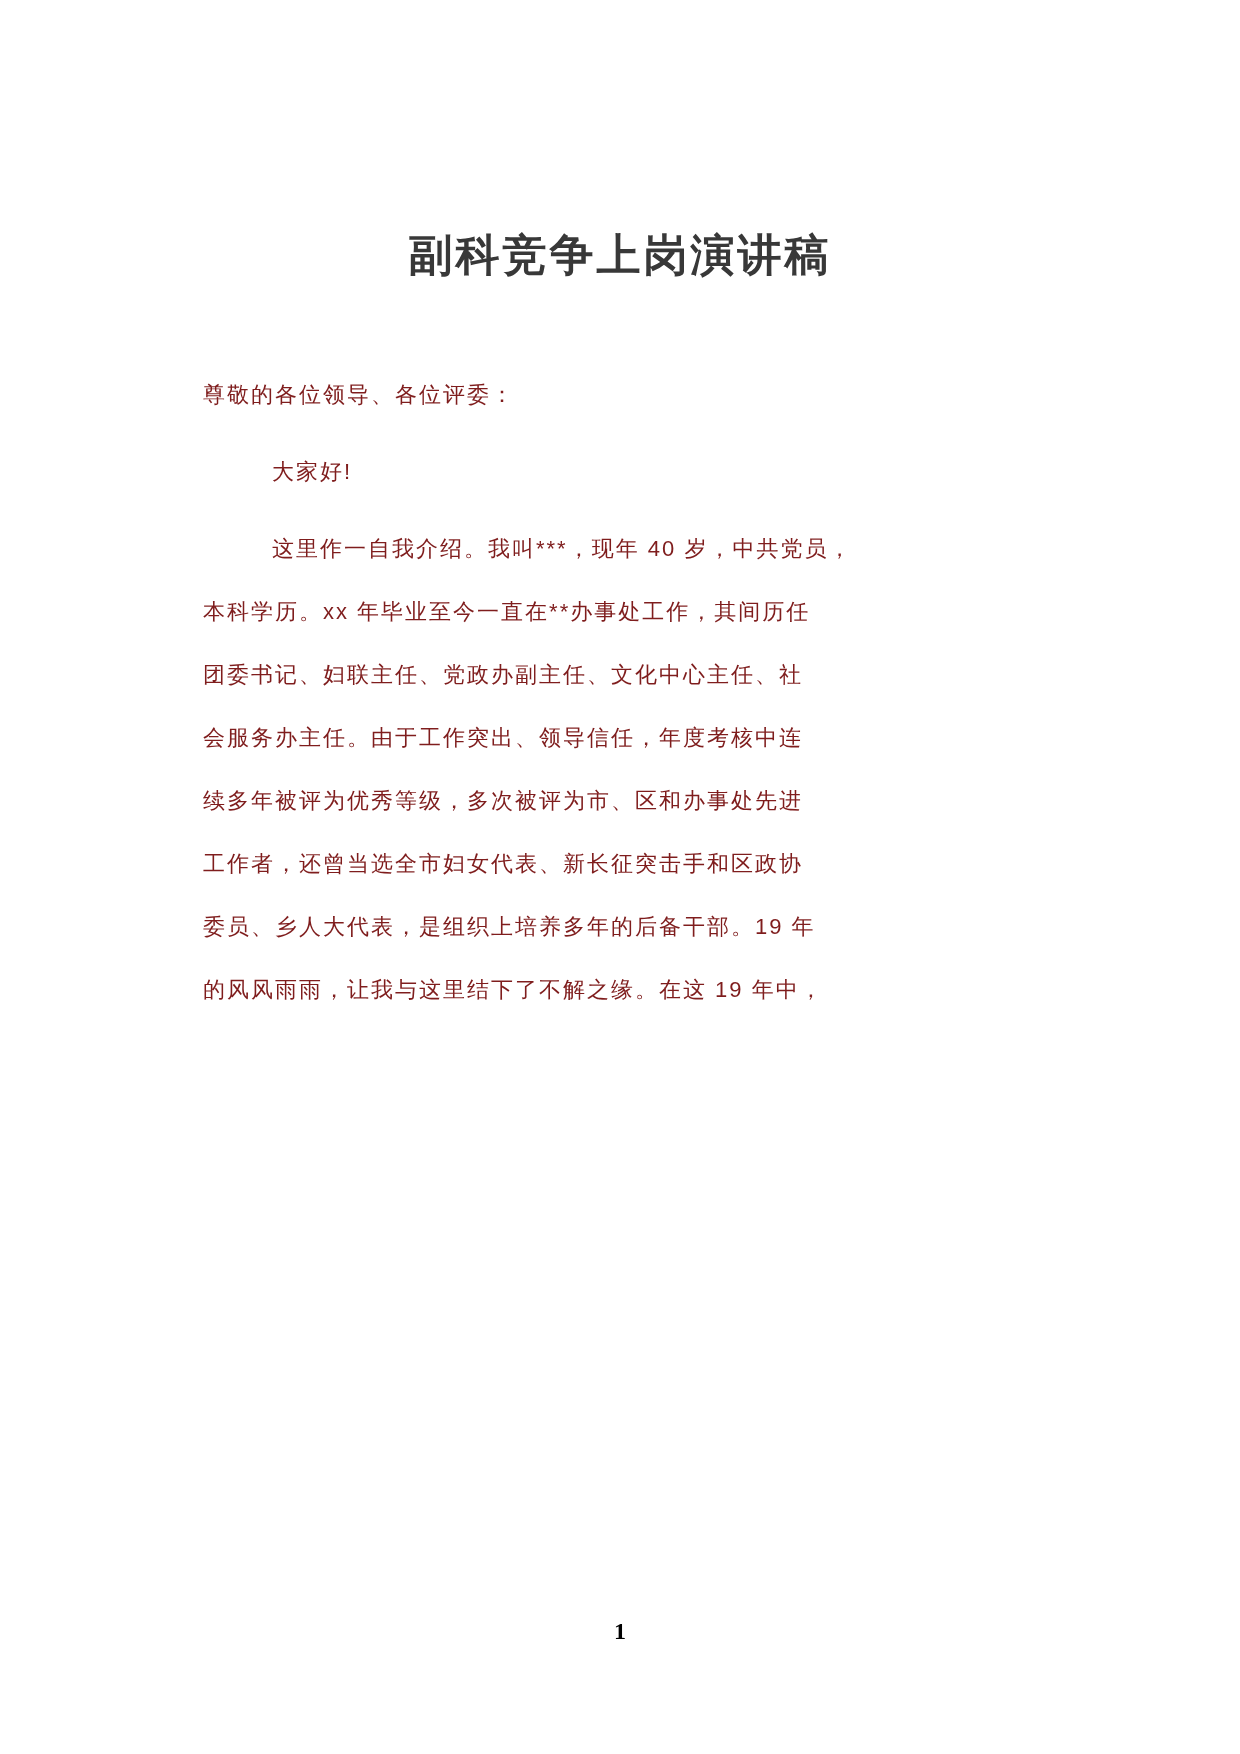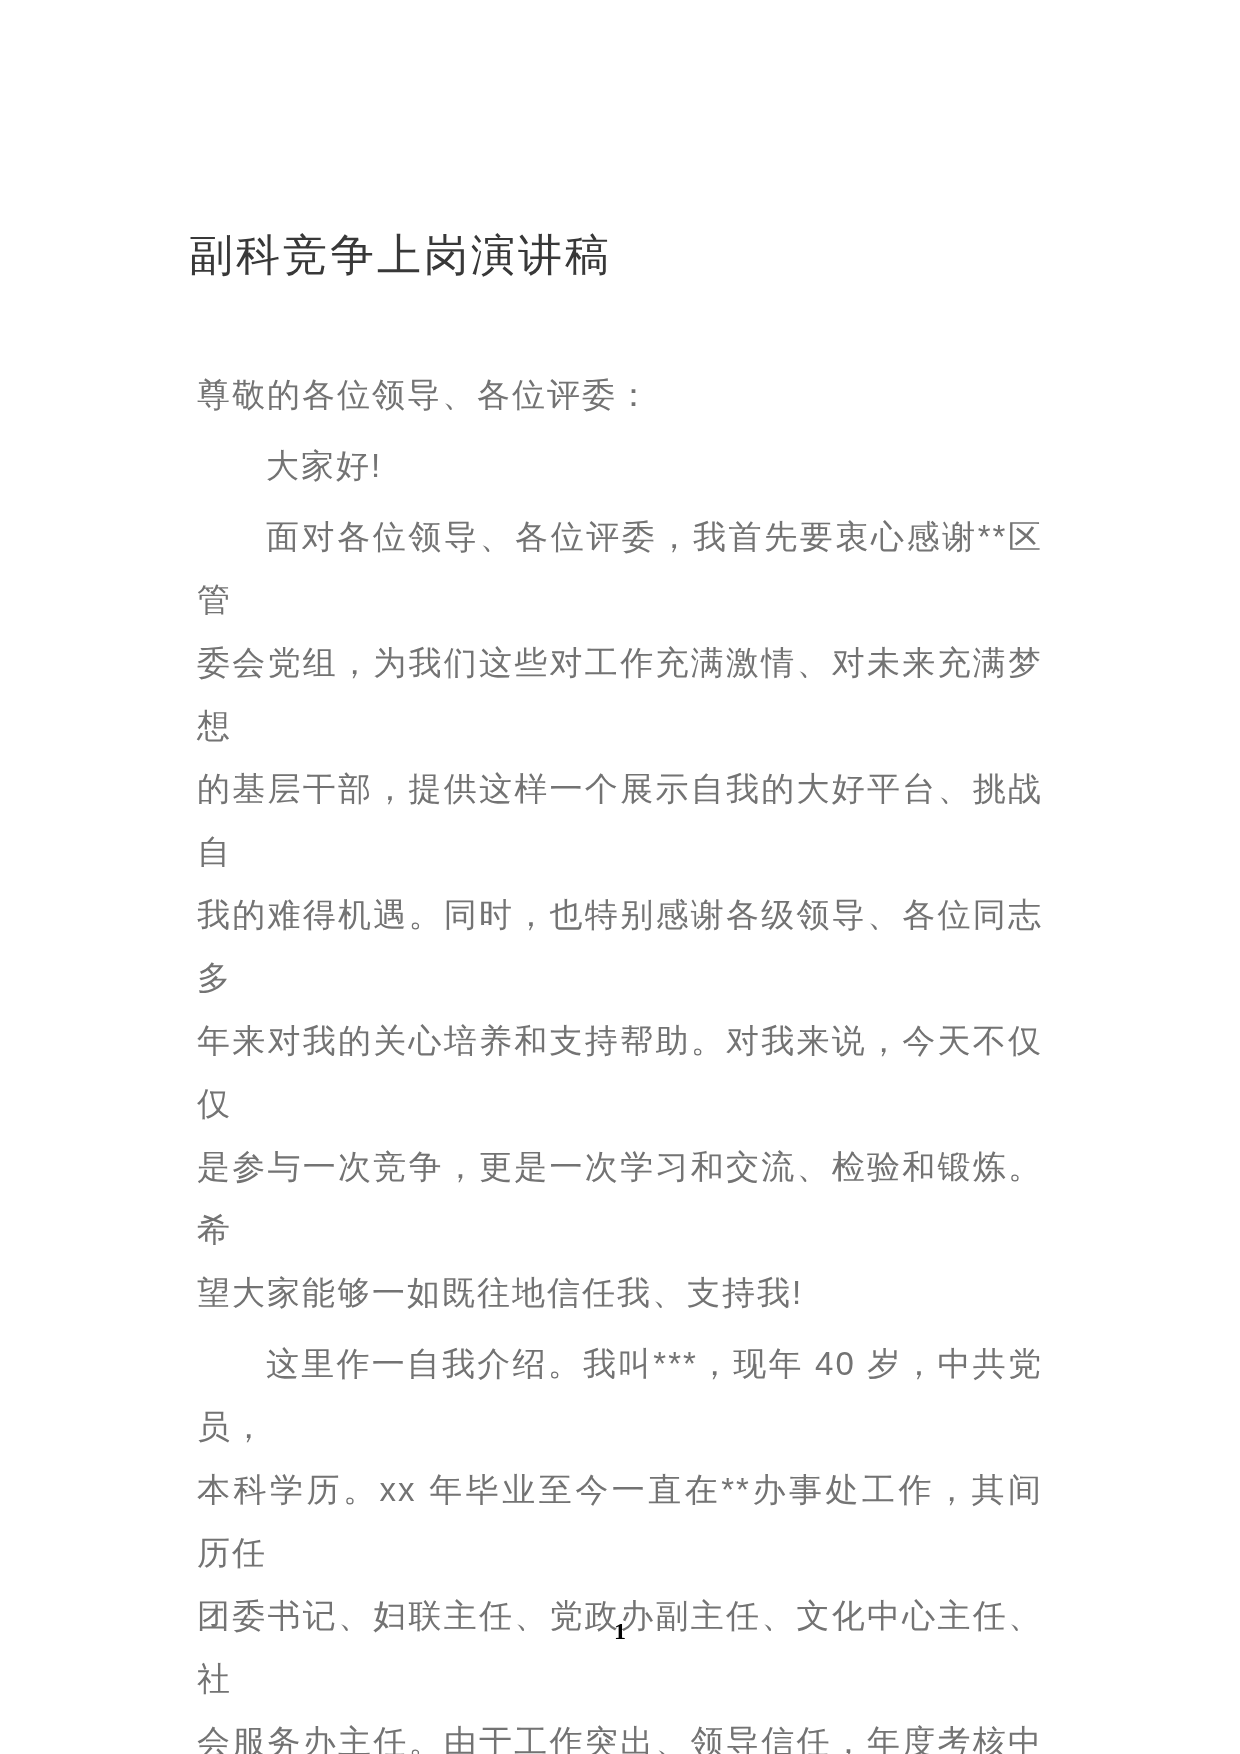--- a/index.html
+++ b/index.html
@@ -18,35 +18,35 @@
     width: 1240px;
     height: 1754px;
     padding: 225px 189px 0 189px;
     background: #ffffff;
     overflow: hidden;
   }
   .title {
     margin: 0 0 78px 0;
     height: 60px;
     line-height: 60px;
-    text-align: left;
+    text-align: center;
     font-size: 44px;
-    font-weight: normal;
+    font-weight: bold;
     letter-spacing: 3px;
     color: #383838;
   }
   .doc-body {
     width: 862px;
   }
   .para {
-    margin: 8px;
-    font-size: 33px;
+    margin: 14px;
+    font-size: 22px;
     line-height: 63px;
     letter-spacing: 2px;
-    color: #737373;
+    color: #7f1d1d;
     white-space: pre-line;
     text-align: justify;
   }
   .para.indent {
     text-indent: 69px;
   }
   .footer {
     position: absolute;
     top: 1616px;
     left: 0;
@@ -63,27 +63,20 @@
 </style>
 </head>
 <body>
 
 <div class="page">
   <h1 class="title">副科竞争上岗演讲稿</h1>
 
   <div class="doc-body" id="paragraphs">
       <p class="para">尊敬的各位领导、各位评委：</p>
       <p class="para indent">大家好!</p>
-      <p class="para indent">面对各位领导、各位评委，我首先要衷心感谢**区管
-委会党组，为我们这些对工作充满激情、对未来充满梦想
-的基层干部，提供这样一个展示自我的大好平台、挑战自
-我的难得机遇。同时，也特别感谢各级领导、各位同志多
-年来对我的关心培养和支持帮助。对我来说，今天不仅仅
-是参与一次竞争，更是一次学习和交流、检验和锻炼。希
-望大家能够一如既往地信任我、支持我!</p>
       <p class="para indent">这里作一自我介绍。我叫***，现年 40 岁，中共党员，
 本科学历。xx 年毕业至今一直在**办事处工作，其间历任
 团委书记、妇联主任、党政办副主任、文化中心主任、社
 会服务办主任。由于工作突出、领导信任，年度考核中连
 续多年被评为优秀等级，多次被评为市、区和办事处先进
 工作者，还曾当选全市妇女代表、新长征突击手和区政协
 委员、乡人大代表，是组织上培养多年的后备干部。19 年
 的风风雨雨，让我与这里结下了不解之缘。在这 19 年中，</p>
     </div>
 

